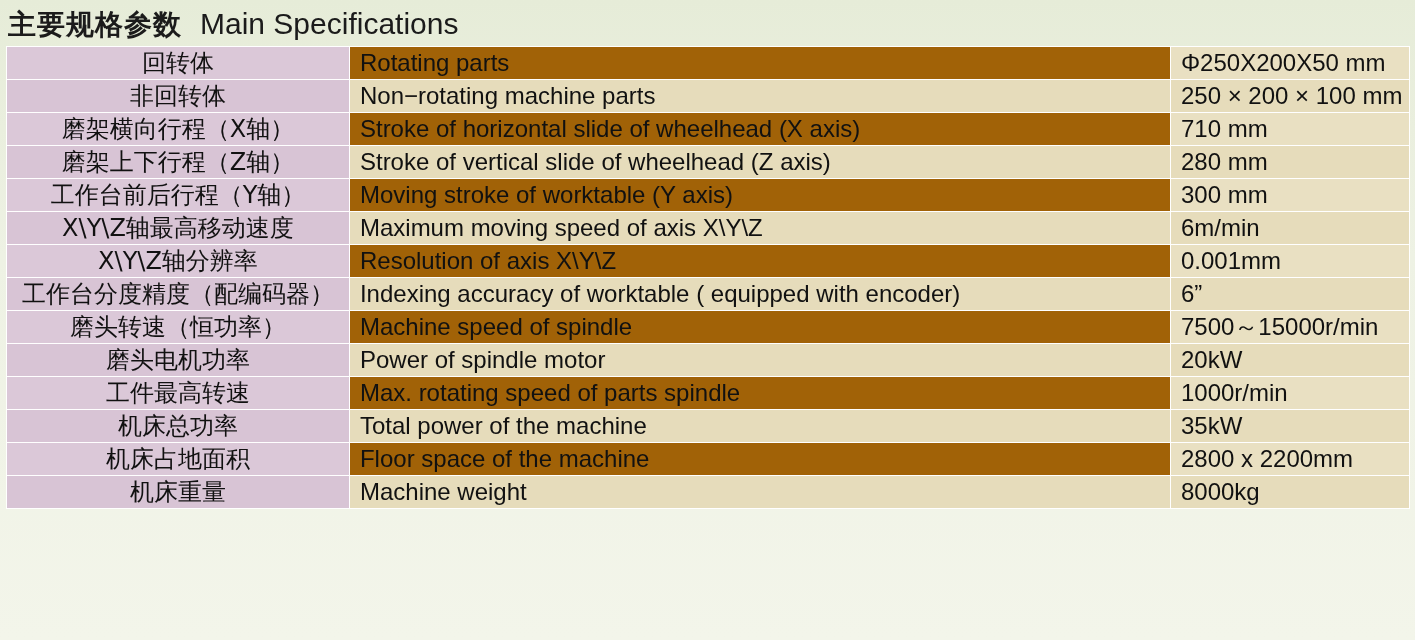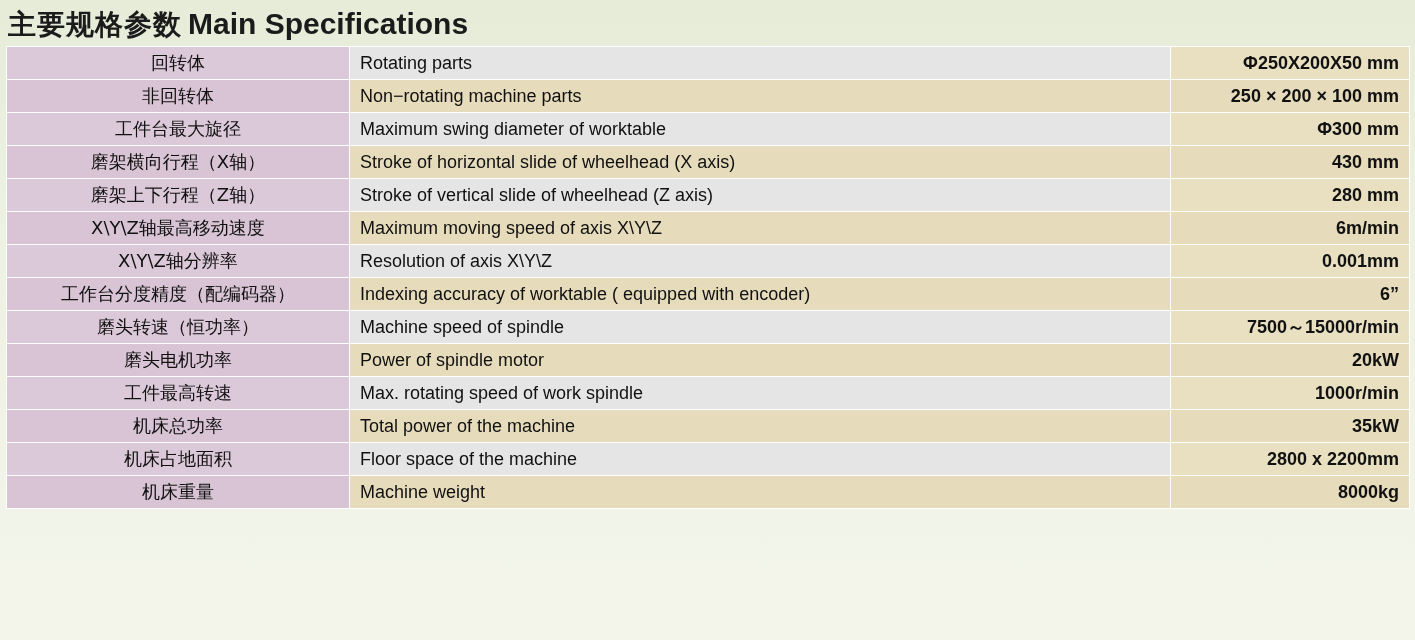--- a/index.html
+++ b/index.html
@@ -16,77 +16,76 @@
   .page {
     position: relative;
     width: 1415px;
     height: 640px;
     box-sizing: border-box;
   }
   .title-bar {
     padding: 6px 0 4px 8px;
     display: flex;
     align-items: baseline;
-    gap: 6px;
+    gap: 18px;
     height: 46px;
     box-sizing: border-box;
   }
   .title-cn {
     font-family: "DejaVu Sans", sans-serif;
     font-size: 28px;
     font-weight: bold;
     color: #1b1b1b;
     letter-spacing: 1px;
   }
   .title-en {
     font-family: "Liberation Sans", sans-serif;
     font-size: 30px;
-    font-weight: bold;
+    font-weight: normal;
     color: #1b1b1b;
     letter-spacing: 0px;
   }
   table.spec {
     border-collapse: collapse;
     width: 1404px;
     margin: 0 0 0 6px;
     table-layout: fixed;
   }
   table.spec tr {
     height: 33px;
   }
   table.spec td {
     border: 1px solid #ffffff;
     padding: 0 10px;
-    font-size: 18px;
+    font-size: 24px;
     color: #111;
     white-space: nowrap;
     overflow: hidden;
     box-sizing: border-box;
     margin-left: 21px;
   }
   td.c-cn {
     width: 330px;
     text-align: center;
     font-family: "DejaVu Sans", sans-serif;
     font-size: 19px;
     background: #dbc8d8;
   }
   td.c-en {
     width: 790px;
     text-align: left;
-    background: #e5e5e5;
+    background: #a16207;
     font-size: 21px;
   }
   td.c-val {
     width: 230px;
-    text-align: right;
+    text-align: left;
     background: #e9e0c2;
     font-size: 21px;
     padding-right: 12px;
-    font-weight: bold;
   }
   
   table.spec tr:nth-child(even) td.c-cn { background: #d8c4d5; }
   table.spec tr:nth-child(even) td.c-en,
   table.spec tr:nth-child(even) td.c-val { background: #e6dcbb; }
 </style>
 </head>
 <body>
 
 <div class="page">
@@ -102,33 +101,33 @@
         <td class="c-cn">回转体</td>
         <td class="c-en">Rotating parts</td>
         <td class="c-val">Φ250X200X50 mm</td>
       </tr>
       <tr>
         <td class="c-cn">非回转体</td>
         <td class="c-en">Non−rotating machine parts</td>
         <td class="c-val">250 × 200 × 100 mm</td>
       </tr>
       <tr>
-        <td class="c-cn">工件台最大旋径</td>
-        <td class="c-en">Maximum swing diameter of worktable</td>
-        <td class="c-val">Φ300 mm</td>
-      </tr>
-      <tr>
         <td class="c-cn">磨架横向行程（X轴）</td>
         <td class="c-en">Stroke of horizontal slide of wheelhead (X axis)</td>
-        <td class="c-val">430 mm</td>
+        <td class="c-val">710 mm</td>
       </tr>
       <tr>
         <td class="c-cn">磨架上下行程（Z轴）</td>
         <td class="c-en">Stroke of vertical slide of wheelhead (Z axis)</td>
         <td class="c-val">280 mm</td>
+      </tr>
+      <tr>
+        <td class="c-cn">工作台前后行程（Y轴）</td>
+        <td class="c-en">Moving stroke of worktable (Y axis)</td>
+        <td class="c-val">300 mm</td>
       </tr>
       <tr>
         <td class="c-cn">X\Y\Z轴最高移动速度</td>
         <td class="c-en">Maximum moving speed of axis X\Y\Z</td>
         <td class="c-val">6m/min</td>
       </tr>
       <tr>
         <td class="c-cn">X\Y\Z轴分辨率</td>
         <td class="c-en">Resolution of axis X\Y\Z</td>
         <td class="c-val">0.001mm</td>
@@ -143,21 +142,21 @@
         <td class="c-en">Machine speed of spindle</td>
         <td class="c-val">7500～15000r/min</td>
       </tr>
       <tr>
         <td class="c-cn">磨头电机功率</td>
         <td class="c-en">Power of spindle motor</td>
         <td class="c-val">20kW</td>
       </tr>
       <tr>
         <td class="c-cn">工件最高转速</td>
-        <td class="c-en">Max. rotating speed of work spindle</td>
+        <td class="c-en">Max. rotating speed of parts spindle</td>
         <td class="c-val">1000r/min</td>
       </tr>
       <tr>
         <td class="c-cn">机床总功率</td>
         <td class="c-en">Total power of the machine</td>
         <td class="c-val">35kW</td>
       </tr>
       <tr>
         <td class="c-cn">机床占地面积</td>
         <td class="c-en">Floor space of the machine</td>

